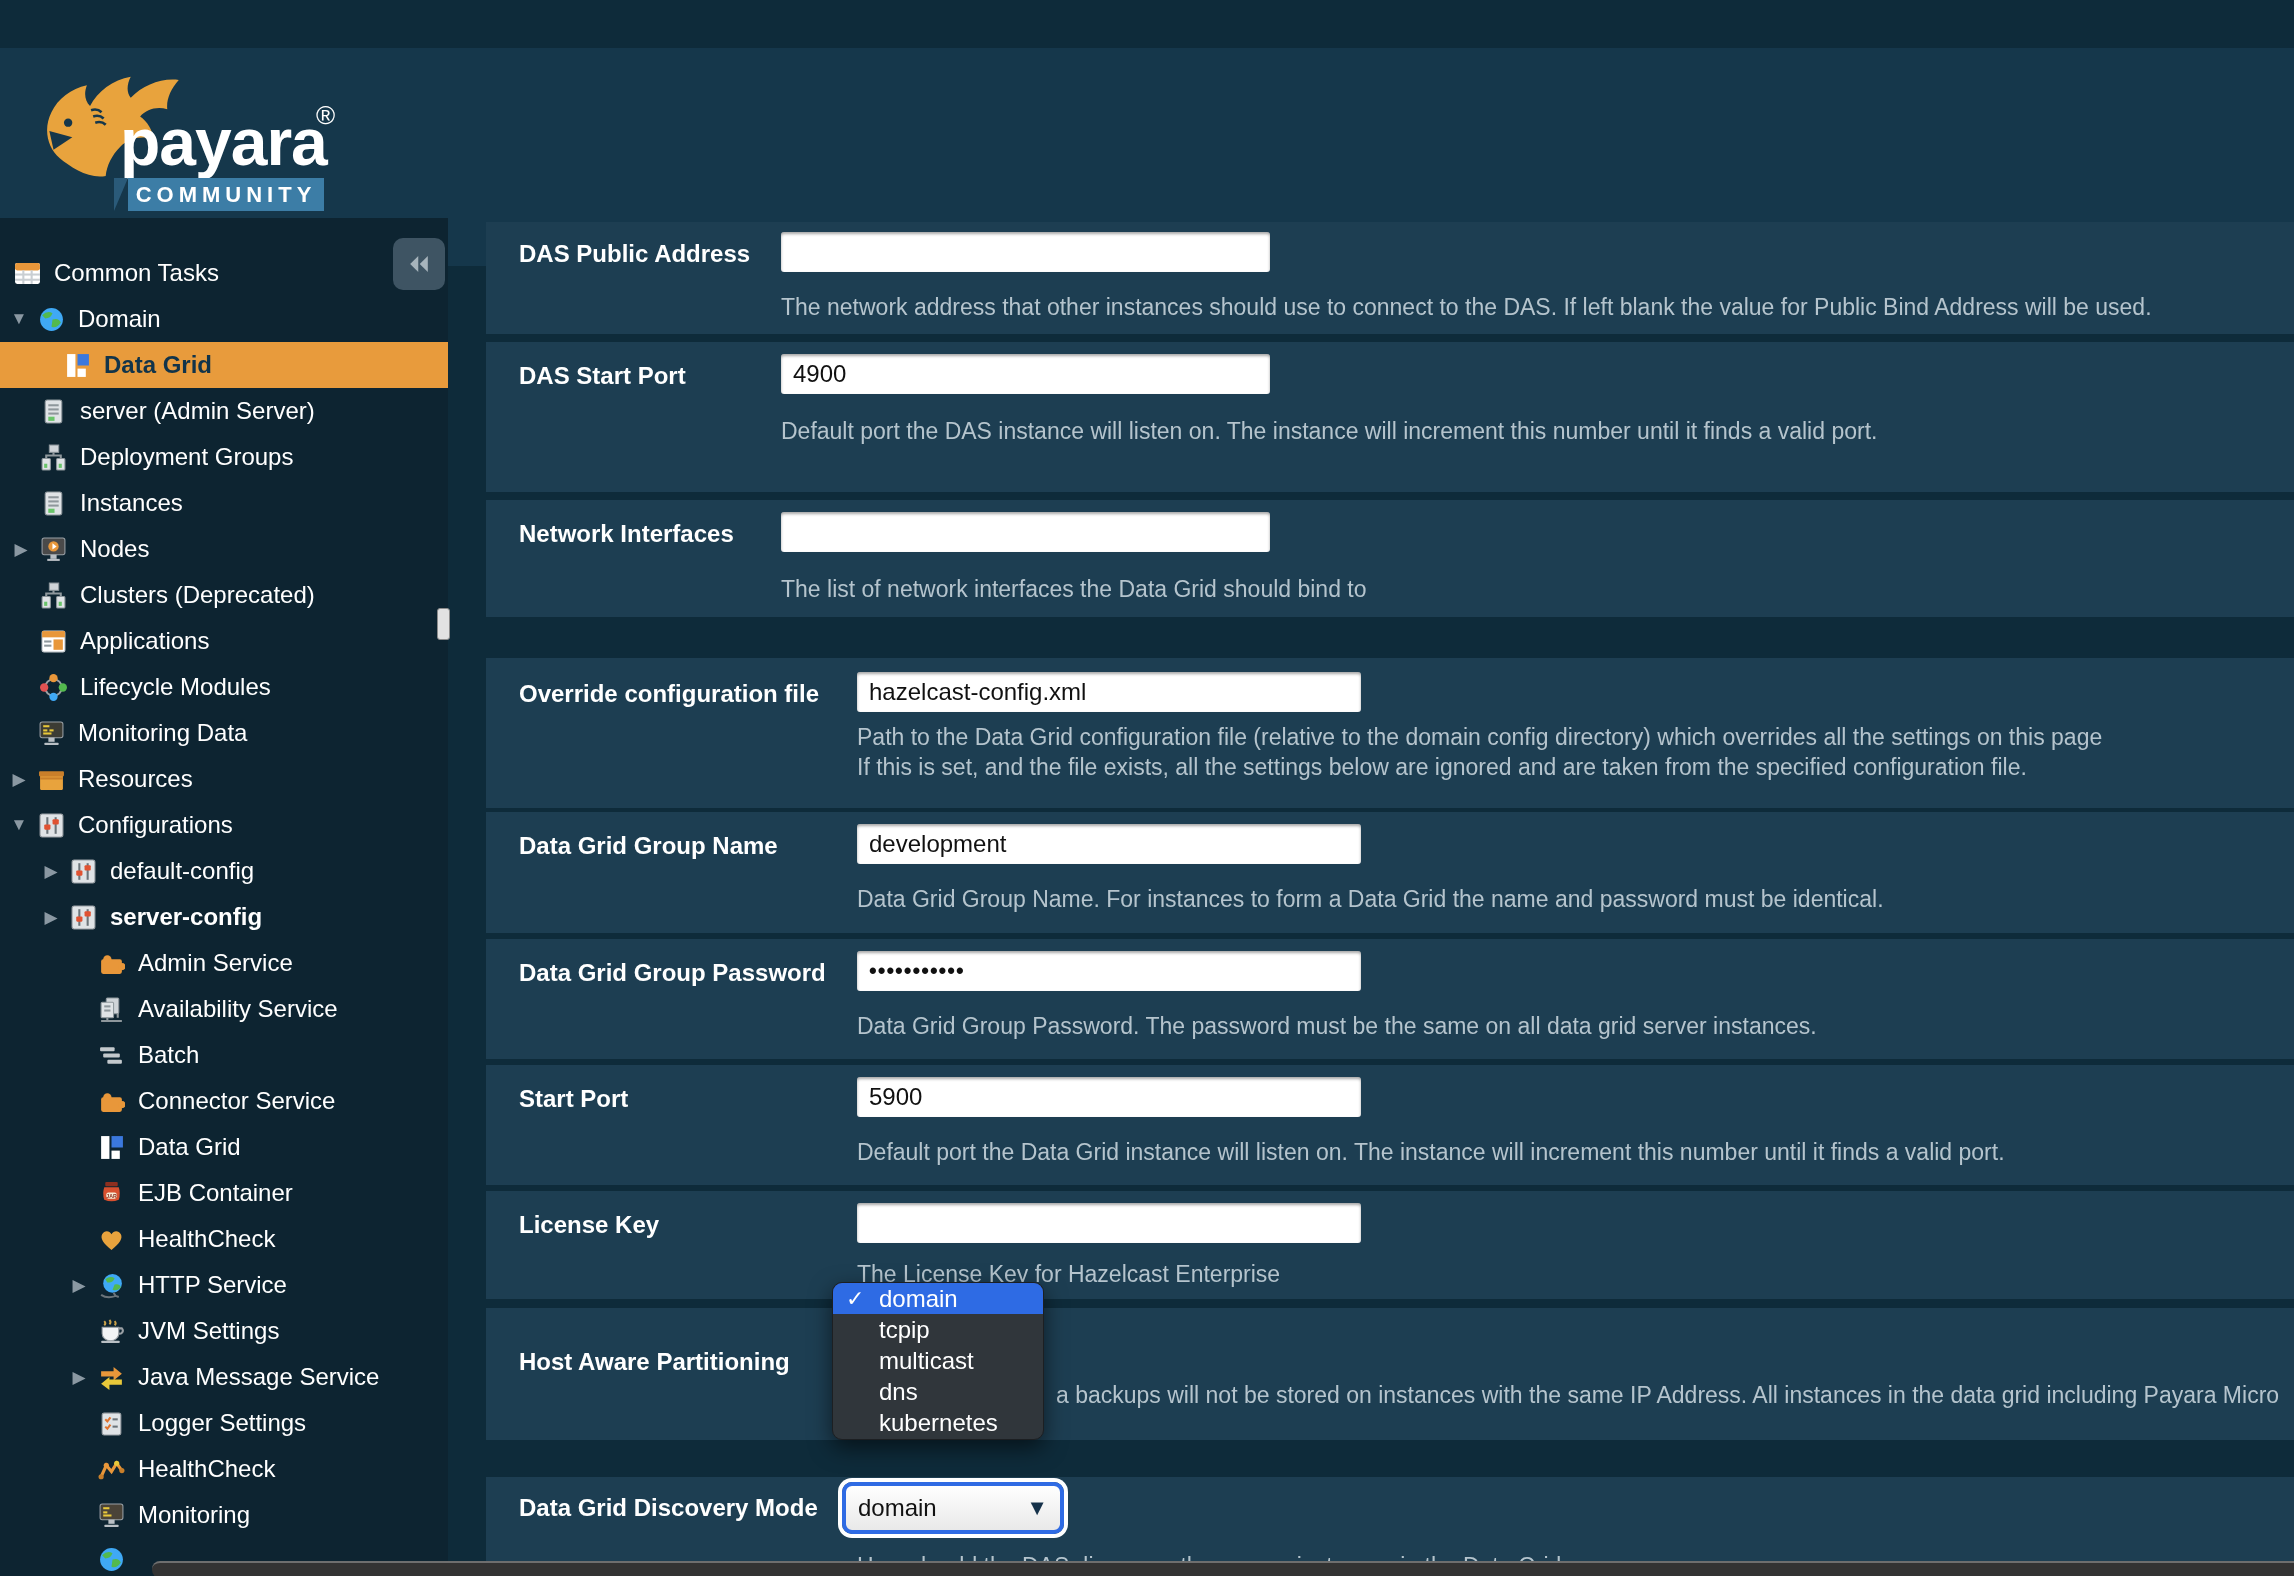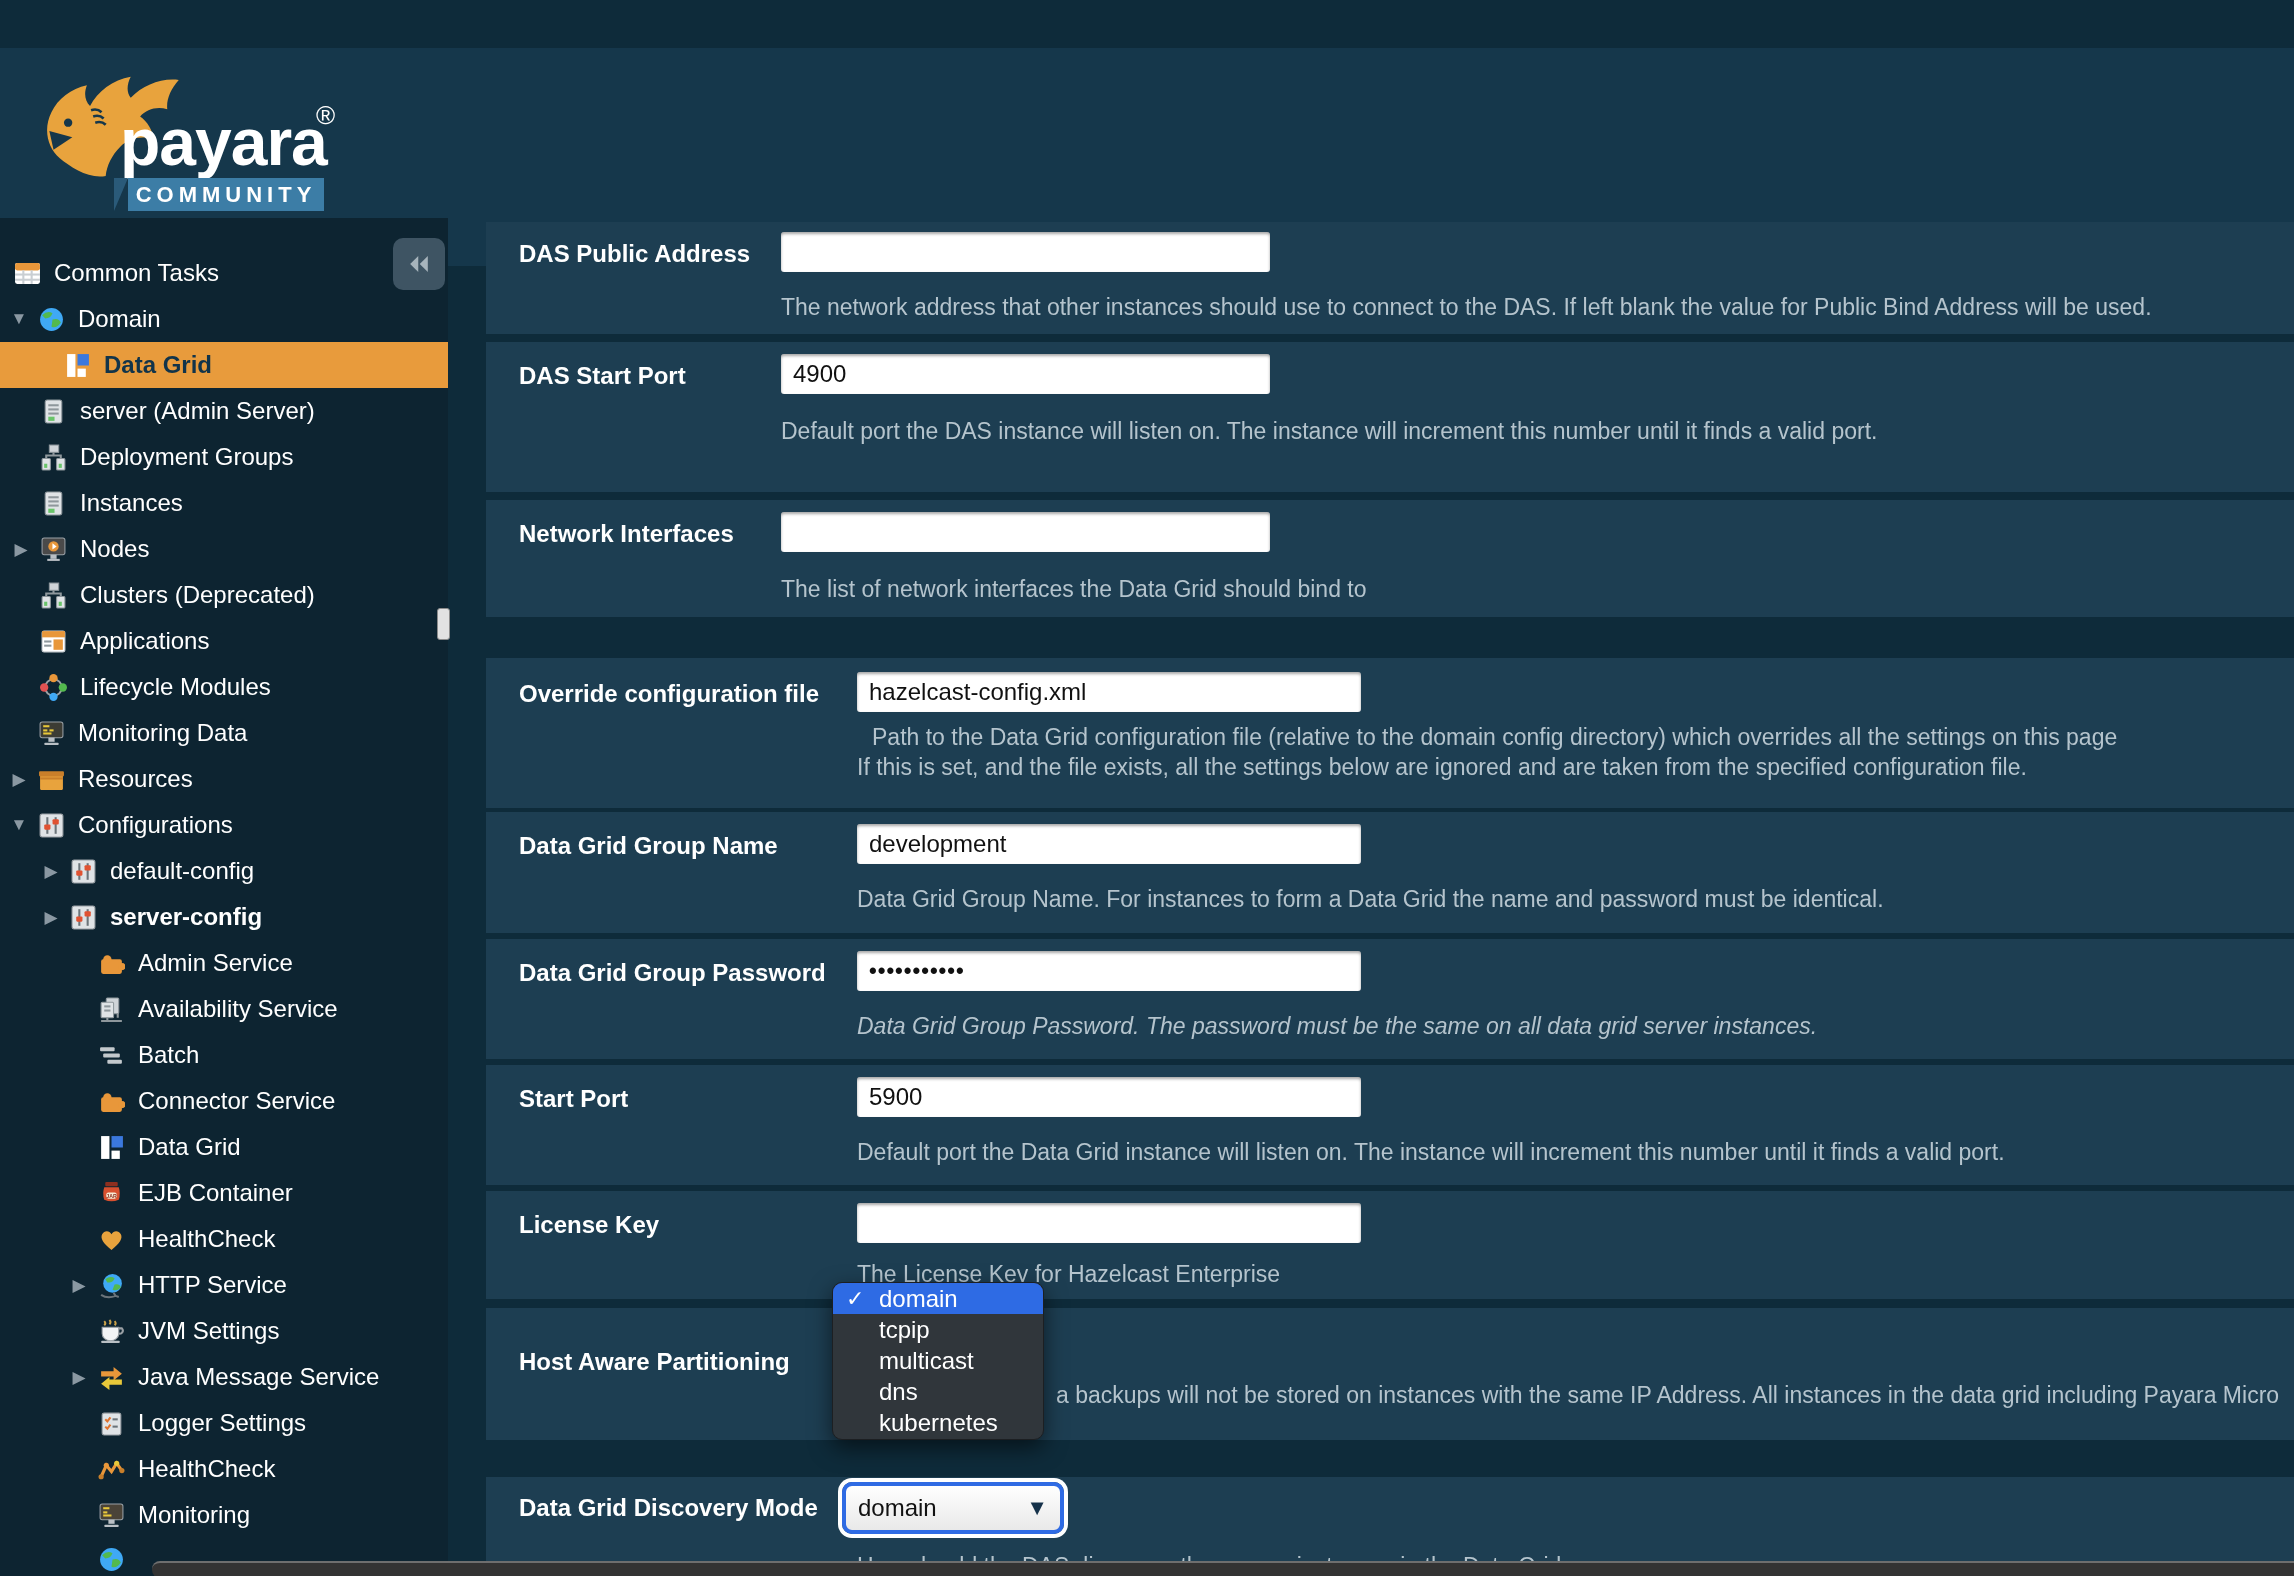--- a/index.html
+++ b/index.html
@@ -452,32 +452,32 @@
       <div class="f-hint" style="left: 295px; top: 76px;">Default port the DAS instance will listen on. The instance will increment this number until it finds a valid port.</div>
     </div>
     <div class="band" style="height: 117px; margin-bottom: 41px;">
       <div class="f-label" style="top: 20px;">Network Interfaces</div>
       <input type="text" class="f-input" value="" style="left: 295px; top: 12px; width: 489px;">
       <div class="f-hint" style="left: 295px; top: 76px;">The list of network interfaces the Data Grid should bind to</div>
     </div>
     <div class="band" style="height: 150px; margin-bottom: 4px;">
       <div class="f-label" style="top: 22px;">Override configuration file</div>
       <input type="text" class="f-input" value="hazelcast-config.xml" style="left: 371px; top: 14px; width: 504px;">
-      <div class="f-hint" style="left: 386px; top: 66px;">Path to the Data Grid configuration file (relative to the domain config directory) which overrides all the settings on this page</div>
+      <div class="f-hint" style="left: 371px; top: 66px;">Path to the Data Grid configuration file (relative to the domain config directory) which overrides all the settings on this page</div>
       <div class="f-hint" style="left: 371px; top: 96px;">If this is set, and the file exists, all the settings below are ignored and are taken from the specified configuration file.</div>
     </div>
     <div class="band" style="height: 121px; margin-bottom: 6px;">
       <div class="f-label" style="top: 20px;">Data Grid Group Name</div>
       <input type="text" class="f-input" value="development" style="left: 371px; top: 12px; width: 504px;">
       <div class="f-hint" style="left: 371px; top: 74px;">Data Grid Group Name. For instances to form a Data Grid the name and password must be identical.</div>
     </div>
     <div class="band" style="height: 120px; margin-bottom: 6px;">
       <div class="f-label" style="top: 20px;">Data Grid Group Password</div>
       <input type="text" class="f-input pw" value="•••••••••••" style="left: 371px; top: 12px; width: 504px;">
-      <div class="f-hint" style="left: 371px; top: 74px; font-style: italic;">Data Grid Group Password. The password must be the same on all data grid server instances.</div>
+      <div class="f-hint" style="left: 371px; top: 74px;">Data Grid Group Password. The password must be the same on all data grid server instances.</div>
     </div>
     <div class="band" style="height: 120px; margin-bottom: 6px;">
       <div class="f-label" style="top: 20px;">Start Port</div>
       <input type="text" class="f-input" value="5900" style="left: 371px; top: 12px; width: 504px;">
       <div class="f-hint" style="left: 371px; top: 74px;">Default port the Data Grid instance will listen on. The instance will increment this number until it finds a valid port.</div>
     </div>
     <div class="band" style="height: 108px; margin-bottom: 9px;">
       <div class="f-label" style="top: 20px;">License Key</div>
       <input type="text" class="f-input" value="" style="left: 371px; top: 12px; width: 504px;">
       <div class="f-hint" style="left: 371px; top: 70px;">The License Key for Hazelcast Enterprise</div>

